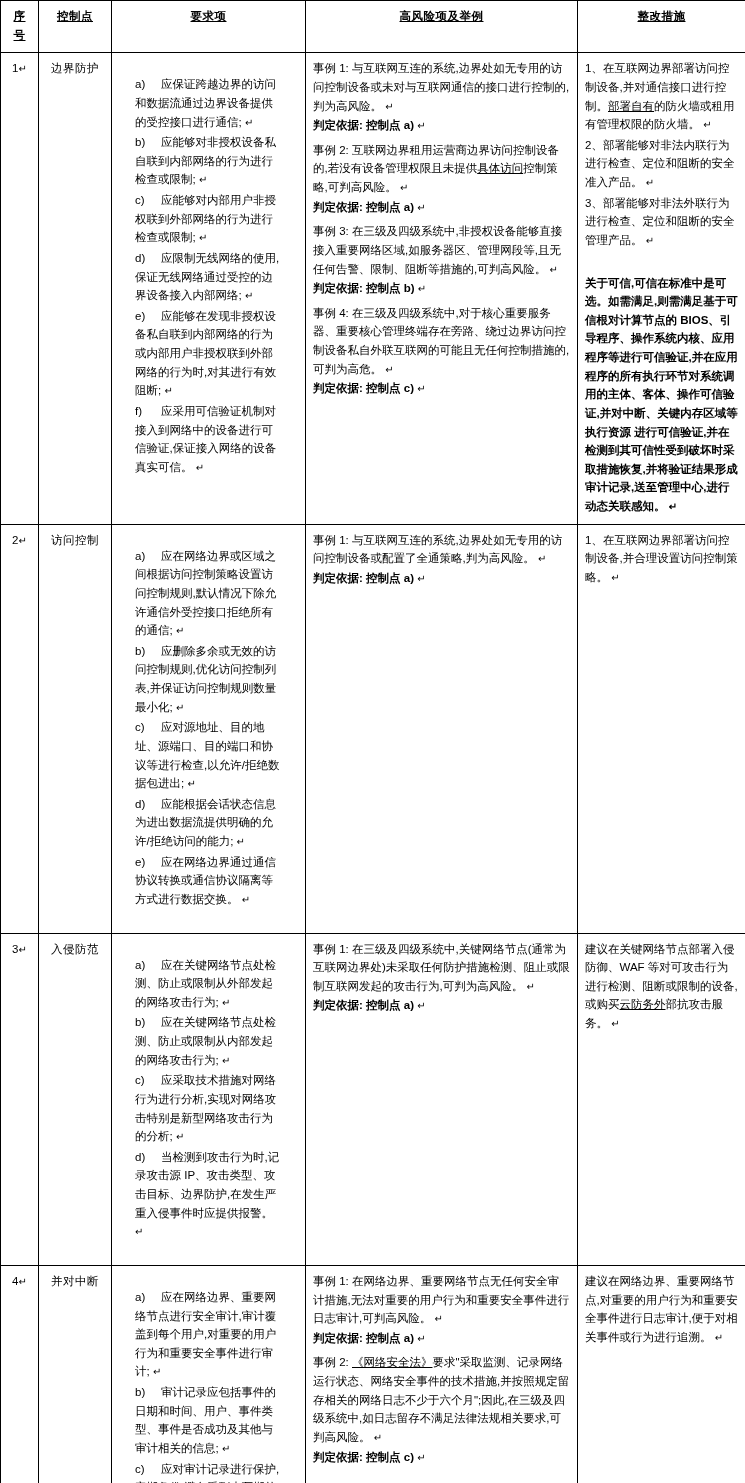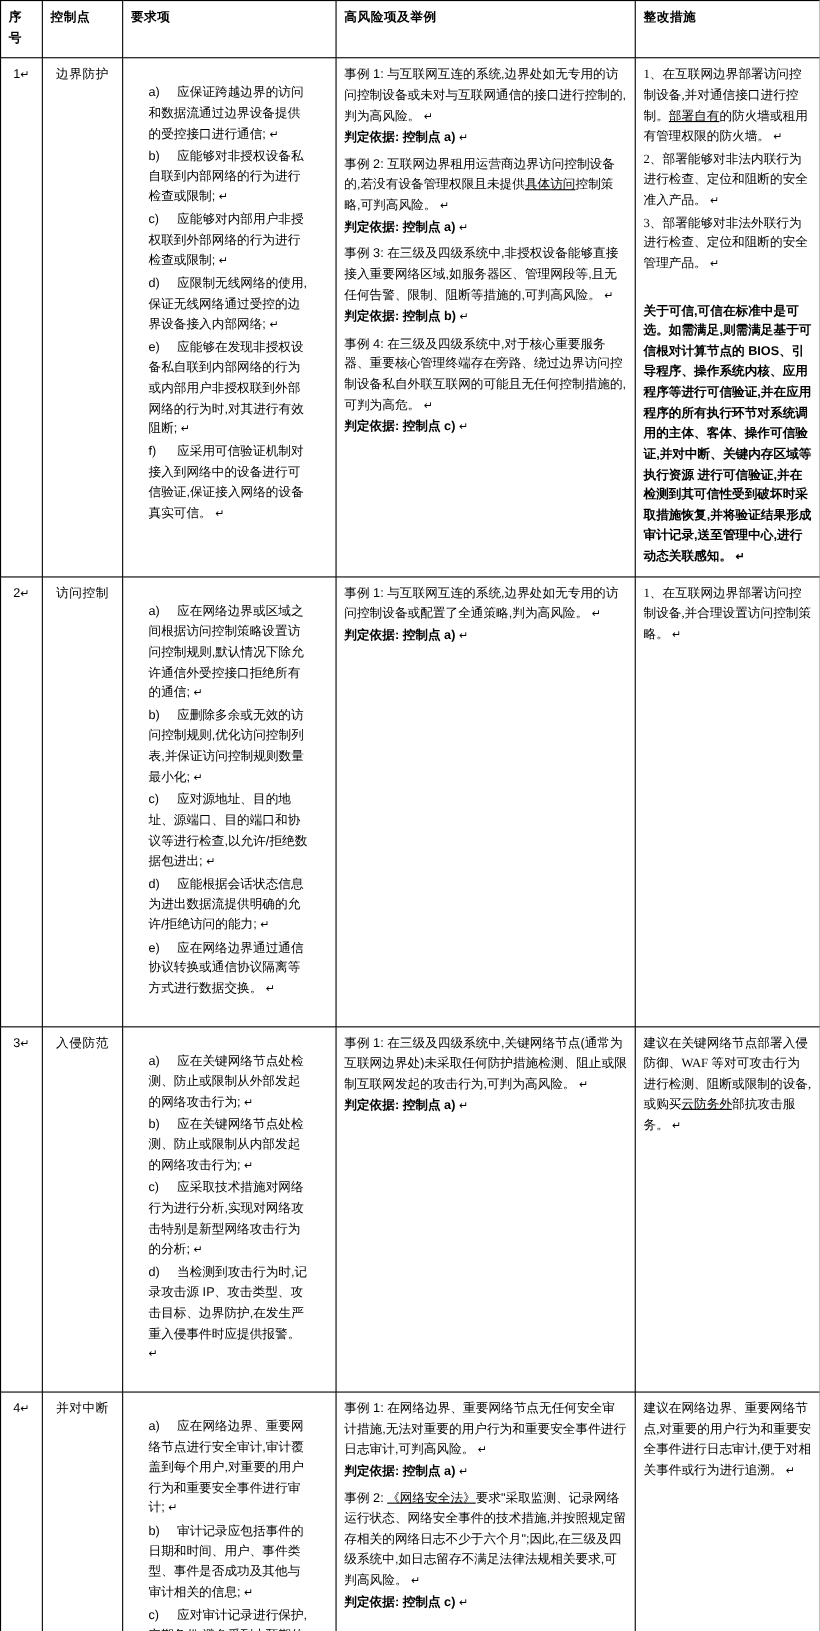--- a/index.html
+++ b/index.html
@@ -19,26 +19,27 @@
   }
   table.doc-table th,
   table.doc-table td {
     border: 1px solid #000;
     vertical-align: top;
     padding: 6px 7px 8px 7px;
     font-size: 11.5px;
     line-height: 1.62;
   }
   thead th {
-    text-align: left;
+    text-align: center;
     vertical-align: middle;
     font-weight: bold;
     font-size: 14px;
     padding: 10px 4px;
     letter-spacing: 0.5px;
+    text-decoration: underline;
   }
   
   col.c-no    { width: 38px; }
   col.c-point { width: 73px; }
   col.c-req   { width: 194px; }
   col.c-risk  { width: 272px; }
   col.c-fix   { width: 168px; }
 
   td.no {
     text-align: center;
@@ -66,21 +67,21 @@
   }
   .req-item .txt {
     display: inline;
   }
   .risk-block { margin-bottom: 2px; }
   .risk-case { margin: 0 0 1px 0; }
   .risk-case .case-label { font-weight: normal; }
   .risk-basis { margin: 0 0 6px 0; }
   .risk-basis .basis-label { font-weight: bold; }
   .u { text-decoration: underline; }
-  .fix-item { margin: 0 0 2px 0; font-family: Liberation Serif, serif; }
+  .fix-item { margin: 0 0 2px 0; }
   .fix-para { margin: 24px 0 0 0; font-weight: bold; }
   .pilcrow { font-size: 10px; color: #000; }
 </style>
 </head>
 <body>
 
 <table class="doc-table">
   <colgroup>
     <col class="c-no">
     <col class="c-point">

